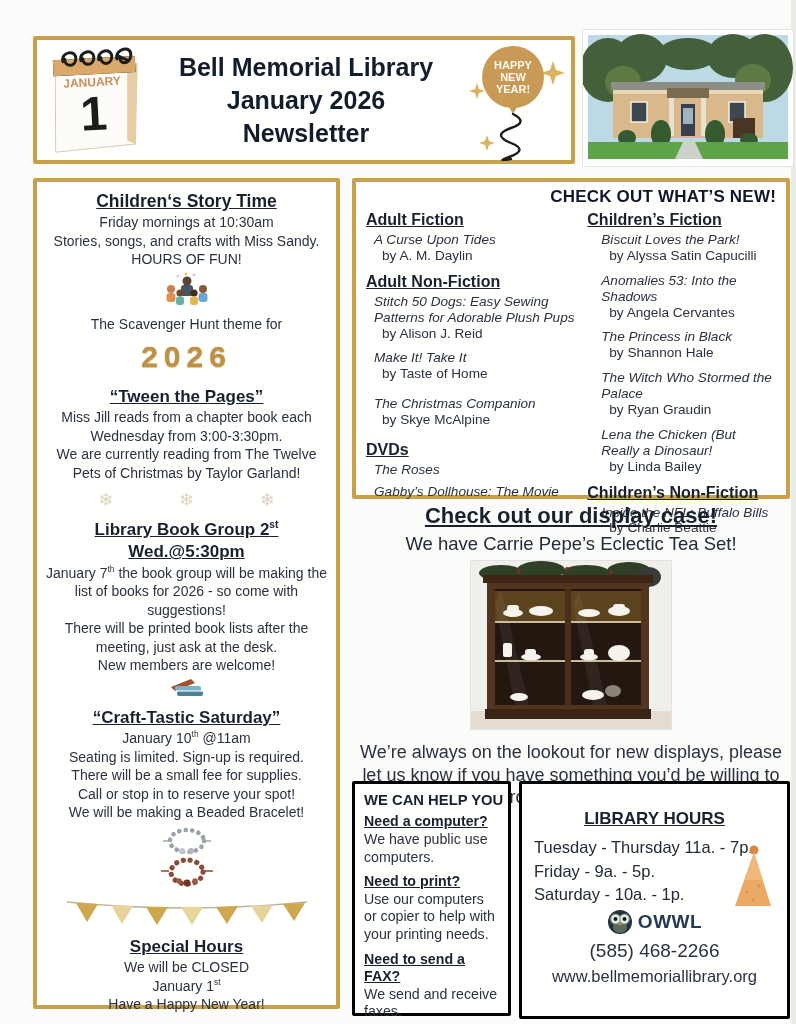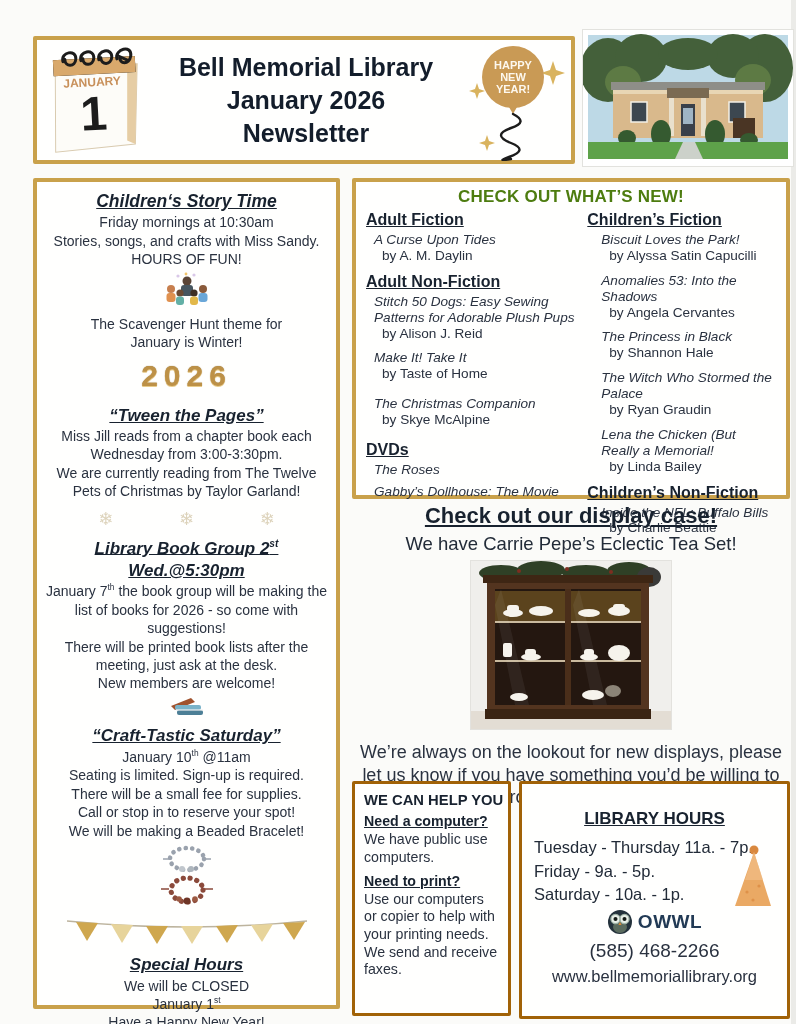--- a/index.html
+++ b/index.html
@@ -1,45 +1,45 @@
 <!DOCTYPE html>
 <html><head>
 <meta charset="utf-8">
 <style>
   html,body{margin:0;padding:0;background:#e8e8e6;}
   .page{position:relative;width:796px;height:1024px;background:#fbfbf9;overflow:hidden;
         font-family:"Liberation Sans",sans-serif;color:#2a3240;}
   .edge{position:absolute;right:0;top:0;width:5px;height:100%;background:#ebebe8;}
   .gold-box{position:absolute;background:#fffffe;border:4px solid #c9a14b;border-radius:2px;box-sizing:border-box;}
-  .thin-box{position:absolute;background:#fffffe;border:3px solid #a16207;border-radius:2px;box-sizing:border-box;}
+  .thin-box{position:absolute;background:#fffffe;border:3px solid #000000;border-radius:2px;box-sizing:border-box;}
 
   
   .header-box{left:33px;top:36px;width:542px;height:128px;display:flex;align-items:center;}
   .hdr-title{flex:1;text-align:center;font-weight:bold;font-size:25px;line-height:1.32;color:#131d2b;}
   .cal-wrap{width:102px;height:112px;margin-left:8px;transform:rotate(-3deg);}
   .bal-wrap{width:104px;height:122px;margin-right:2px;}
 
   .photo-frame{position:absolute;left:583px;top:30px;width:210px;height:136px;background:#fff;
                box-shadow:0 0 0 1px #e2e2de;padding:0;}
 
   
   .left-box{left:33px;top:178px;width:307px;height:831px;text-align:center;padding:6px 8px;font-size:14px;line-height:1.32;}
-  .h-u{font-weight:bold;text-decoration:underline;color:#18222f;font-style:italic;}
+  .h-u{font-weight:bold;text-decoration:underline;color:#18222f;}
   .h1{font-size:17.5px;margin-top:2px;}
   .h2{font-size:17px;margin-top:9px;}
   .p{margin:0;}
   sup{font-size:60%;}
   .year{font-size:30px;font-weight:800;letter-spacing:6px;color:#bd9147;
         text-shadow:0 1px 0 #e8cb89,0 0 1px #8a6a2f;margin-top:4px;}
   .flakes{color:#ddd3bb;font-size:18px;letter-spacing:30px;padding-left:30px;margin:6px 0 2px 0;font-family:"DejaVu Sans",sans-serif;}
   .icon-row{margin:3px 0;}
 
   
   .wn-box{left:352px;top:178px;width:438px;height:321px;padding:5px 10px;}
-  .wn-title{font-size:17px;font-weight:bold;text-align:center;color:#4d7c0f;letter-spacing:.2px;}
+  .wn-title{font-size:17px;font-weight:bold;text-align:right;color:#0f172a;letter-spacing:.2px;}
   .wn-cols{display:flex;margin-top:4px;}
   .wn-col{box-sizing:border-box;}
   .wn-col-l{width:53%;padding-right:6px;}
   .wn-col-r{width:47%;}
   .wn-h{font-size:16px;font-weight:bold;text-decoration:underline;color:#18222f;margin:8px 0 3px 0;}
   .wn-col-r .wn-h{margin-left:4px;}
   .wn-item{margin:0 0 9px 8px;font-size:13.6px;line-height:1.17;}
   .wn-col-r .wn-item{margin-left:18px;}
   .wn-t{font-style:italic;}
   .wn-b{padding-left:8px;}
@@ -166,21 +166,20 @@
         <circle cx="16" cy="21" r="3.6" fill="#6b4a33"></circle>
           <rect x="12" y="24.5" width="8" height="8.5" rx="3" fill="#63b0a6"></rect>
         <circle cx="30" cy="21" r="3.6" fill="#3e2f25"></circle>
           <rect x="26" y="24.5" width="8" height="8.5" rx="3" fill="#e2b84a"></rect>
         <circle cx="39" cy="17" r="4" fill="#8a5a3a"></circle>
           <rect x="34.5" y="21" width="9" height="9" rx="3" fill="#6aa7d8"></rect>
       </svg>
     </div>
 
     <div class="p">The Scavenger Hunt theme for</div>
-    <div class="p">January is Winter!</div>
     <div class="year">2026</div>
 
     <div class="h-u h2">“Tween the Pages”</div>
     <div class="p">Miss Jill reads from a chapter book each Wednesday from 3:00-3:30pm.</div>
     <div class="p">We are currently reading from The Twelve Pets of Christmas by Taylor Garland!</div>
 
     <div class="flakes">❄ ❄ ❄</div>
 
     <div class="h-u h2" style="margin-top:6px;">
       <span>Library Book Group 2</span><sup>st</sup><span> Wed.@5:30pm</span>
@@ -287,21 +286,21 @@
         </div>
         <div class="wn-item">
           <div class="wn-t">The Princess in Black</div>
           <div class="wn-b">by Shannon Hale</div>
         </div>
         <div class="wn-item">
           <div class="wn-t">The Witch Who Stormed the Palace</div>
           <div class="wn-b">by Ryan Graudin</div>
         </div>
         <div class="wn-item">
-          <div class="wn-t">Lena the Chicken (But Really a Memorial!</div>
+          <div class="wn-t">Lena the Chicken (But Really a Dinosaur!</div>
           <div class="wn-b">by Linda Bailey</div>
         </div>
         <div class="wn-h" style="margin-top:4px;">Children’s Non-Fiction</div>
         <div class="wn-item">
           <div class="wn-t">Inside the NFL: Buffalo Bills</div>
           <div class="wn-b">by Charlie Beattie</div>
         </div>
       </div>
     </div>
   </div>
@@ -362,20 +361,21 @@
     </div>
     <div class="disp-note">We’re always on the lookout for new displays, please let us know if you have something you’d be willing to let us borrow for a couple months!</div>
   </div>
 
   <div class="thin-box help-box">
     <div class="help-title">WE CAN HELP YOU</div>
     <div class="help-h" style="margin-top:2px;">Need a computer?</div>
     <div>We have public use computers.</div>
     <div class="help-h">Need to print?</div>
     <div>Use our computers or copier to help with your printing needs.</div>
+    <div class="help-h">Need to send a FAX?</div>
     <div>We send and receive faxes.</div>
   </div>
 
   <div class="thin-box hours-box">
     <div class="hours-title">LIBRARY HOURS</div>
     <div class="hours-line">Tuesday - Thursday 11a. - 7p.</div>
     <div class="hours-line">Friday - 9a. - 5p.</div>
     <div class="hours-line">Saturday - 10a. - 1p.</div>
     <div class="owwl-row">
       <svg width="26" height="26" viewBox="0 0 26 26">

